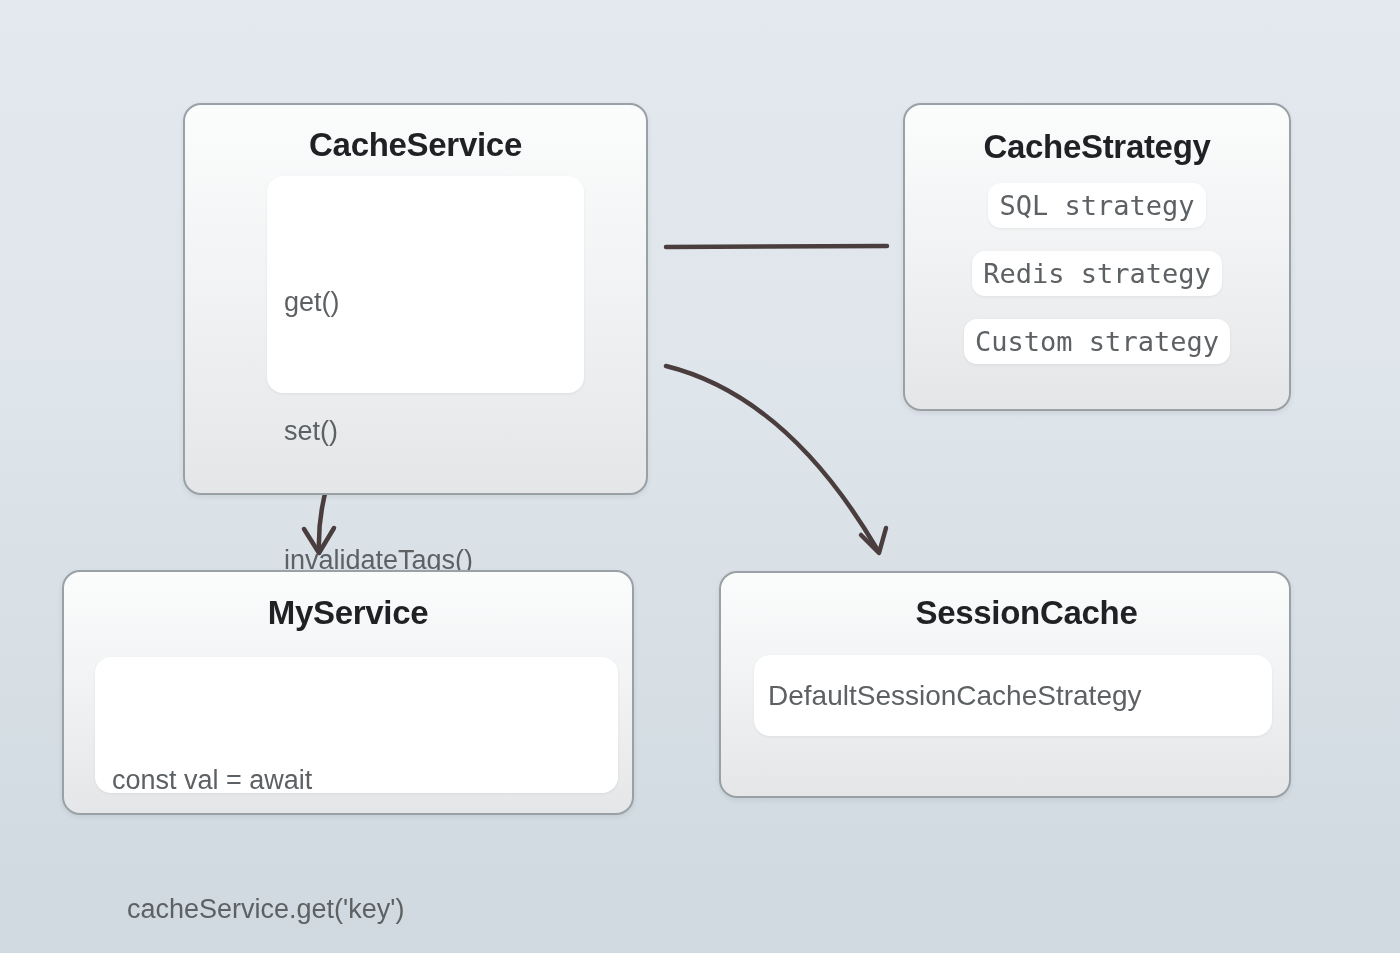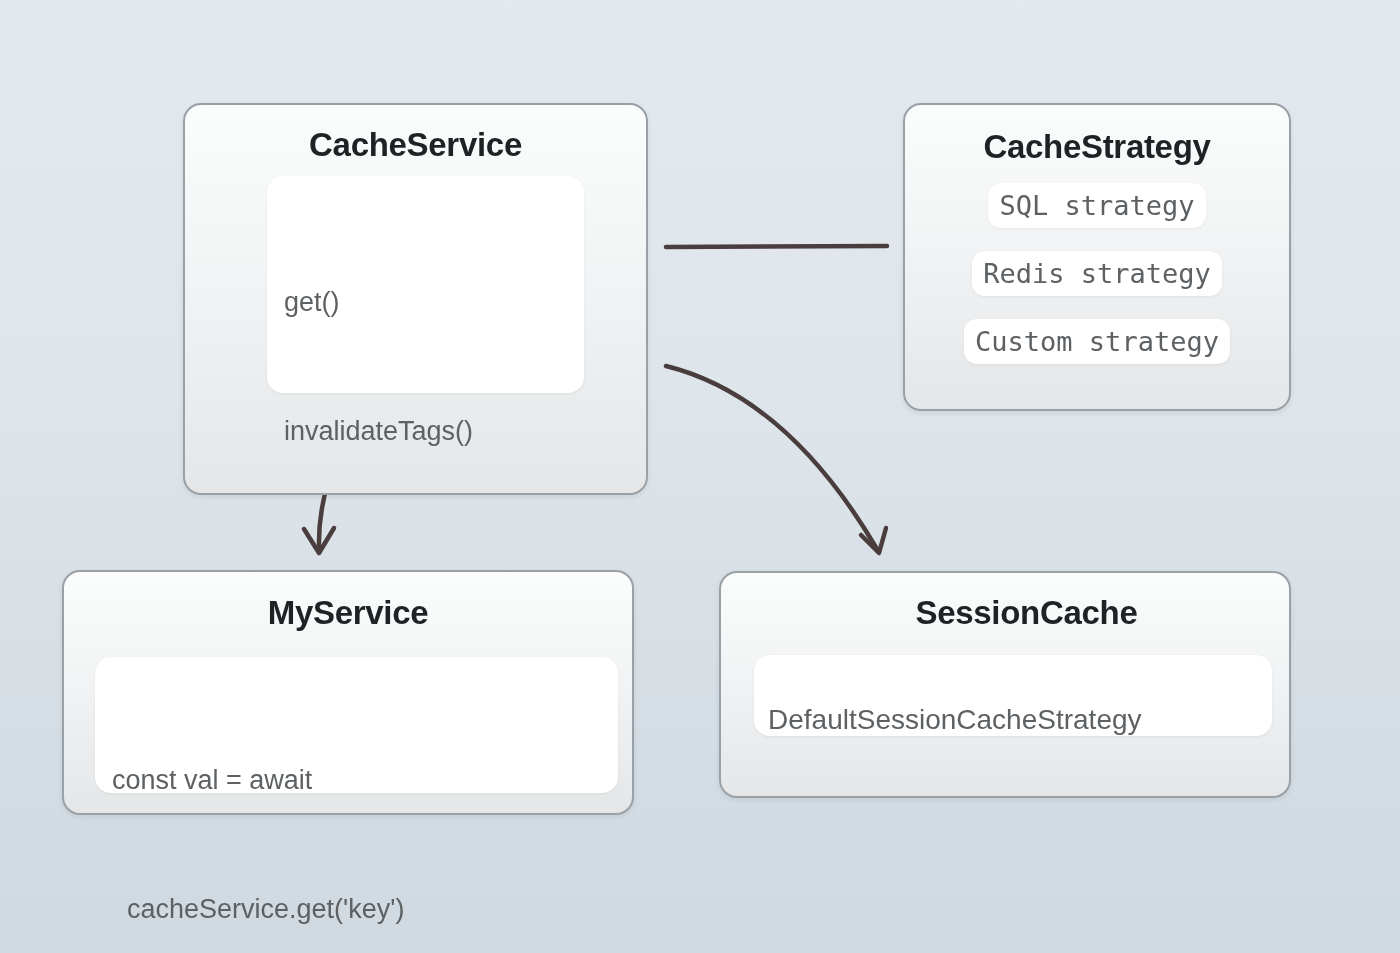--- a/index.html
+++ b/index.html
@@ -76,21 +76,21 @@
     left: 31px; top: 85px; width: 506px; height: 120px;
     padding: 16px 0 0 17px;
     font-size: 27px; line-height: 43px;
   }
 
   
   #node-session-cache { left: 719px; top: 571px; width: 572px; height: 227px; }
   #node-session-cache .node-title { margin-top: 21px; padding-left: 43px; }
   #node-session-cache .code-panel {
     left: 33px; top: 82px; width: 504px; height: 81px;
-    display: flex; align-items: flex-end;
+    display: flex; align-items: center;
     padding-left: 14px;
     font-size: 28px;
   }
 
   #edges-overlay {
     position: absolute;
     left: 0; top: 0;
     width: 1400px; height: 953px;
     pointer-events: none;
   }
@@ -112,20 +112,21 @@
     <path d="M 367 408 Q 317 475 319 549"></path>
     <path d="M 304 529 L 319 553 L 334 528"></path>
     <path d="M 666 366 Q 787 396 877 549"></path>
     <path d="M 861 535 L 879 553 L 886 528"></path>
   </svg>
 
   <div class="node" id="node-cache-service">
     <div class="node-title">CacheService</div>
     <div class="code-panel">
       <div>get()</div>
+      <div>set()</div>
       <div>invalidateTags()</div>
     </div>
   </div>
 
   <div class="node" id="node-cache-strategy">
     <div class="node-title">CacheStrategy</div>
     <div class="pill-stack">
       <div class="pill">SQL strategy</div>
       <div class="pill">Redis strategy</div>
       <div class="pill">Custom strategy</div>

